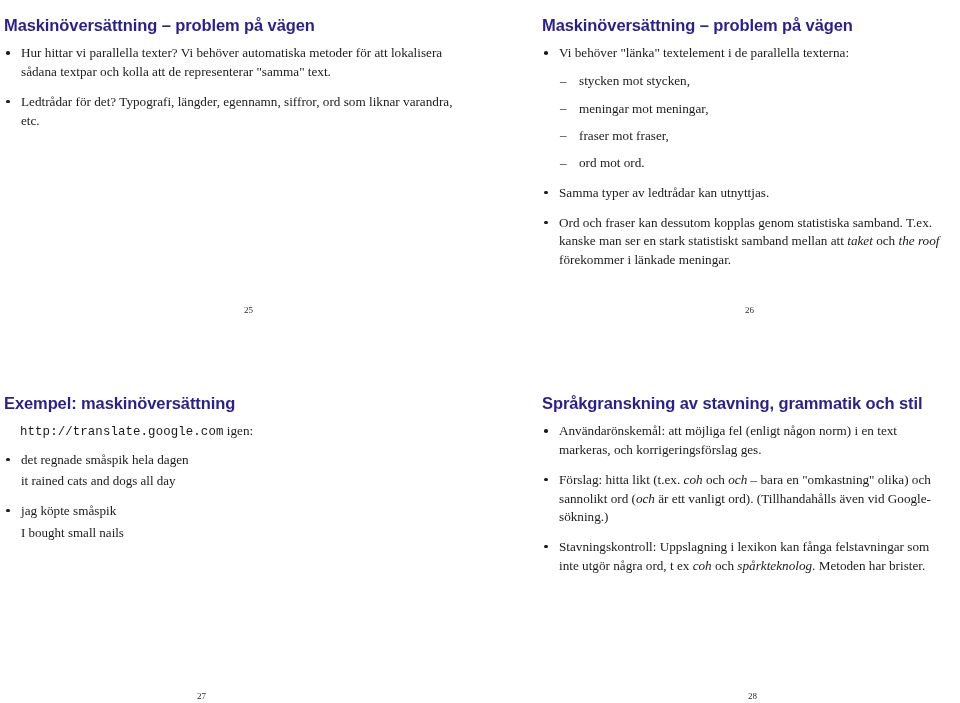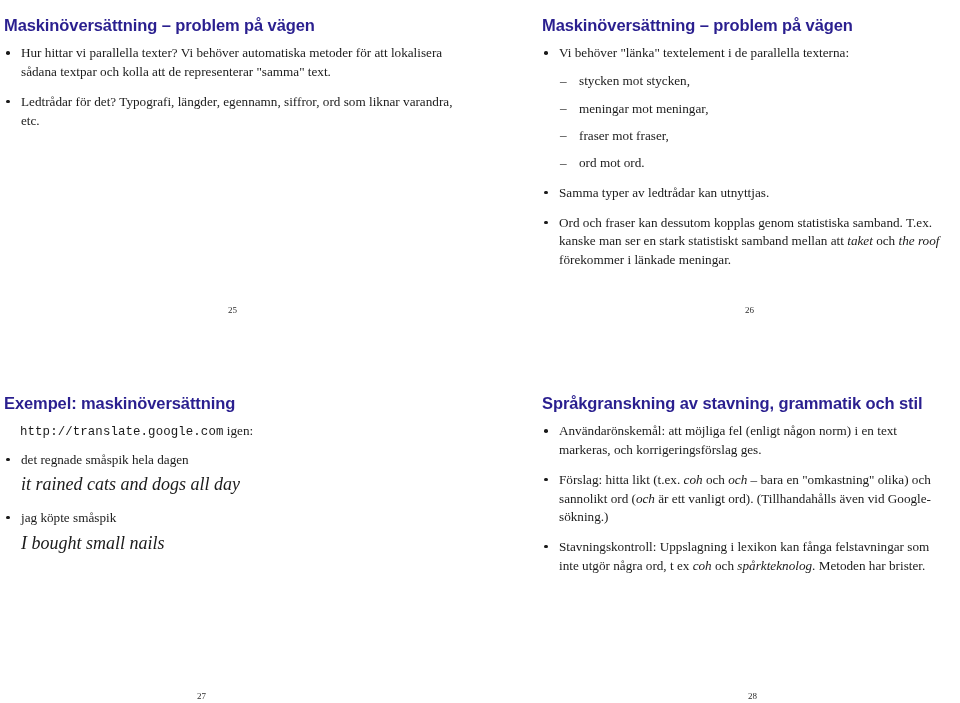--- a/index.html
+++ b/index.html
@@ -100,23 +100,22 @@
     position: absolute;
     left: 1px;
     top: -0.04em;
     font-size: 13.2px;
     line-height: 1.4;
   }
 
   
   .pairline {
     margin-top: 3px;
-    font-size: 18px;
+    font-size: 13px;
     line-height: 1.42;
-    font-style: italic;
   }
 
   .mono {
     font-family: "Liberation Mono", "DejaVu Sans Mono", monospace;
     font-size: 12.4px;
     letter-spacing: 0.1px;
   }
   .url-line {
     margin-top: 9px;
     font-size: 13.2px;
@@ -127,21 +126,21 @@
 
   em { font-style: italic; }
 
   .page-number {
     position: absolute;
     font-size: 9px;
     line-height: 1;
     color: #2b2b2b;
     font-family: "Liberation Serif", "DejaVu Serif", serif;
   }
-  .pn-tl { left: 228px; top: 306px; }
+  .pn-tl { left: 244px; top: 306px; }
   .pn-tr { left: 745px; top: 306px; }
   .pn-bl { left: 197px; top: 692px; }
   .pn-br { left: 748px; top: 692px; }
 </style>
 </head>
 <body>
 
 <div class="sheet">
 
   <div class="slide slide-tl">

